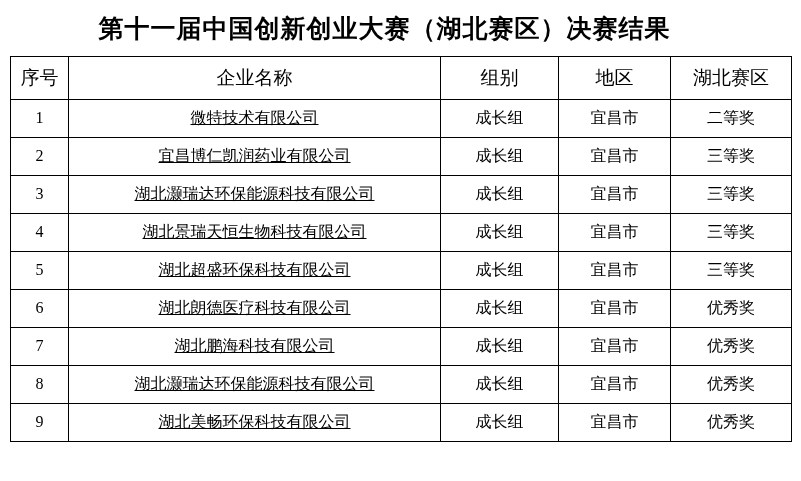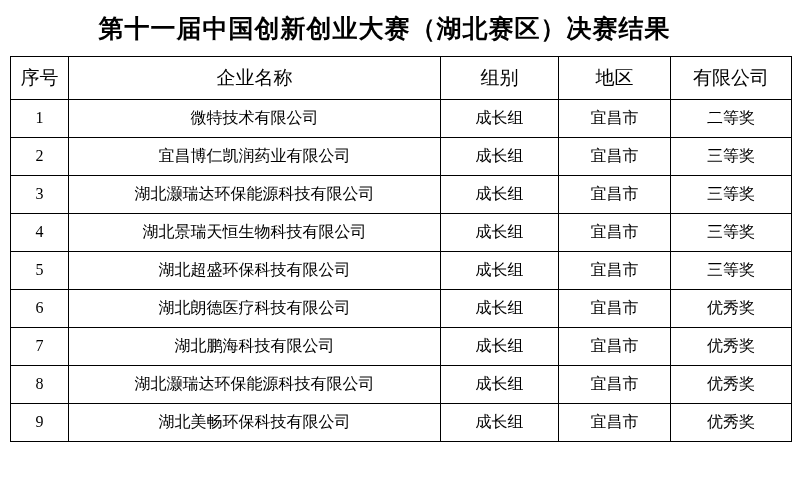--- a/index.html
+++ b/index.html
@@ -48,21 +48,21 @@
   table.result-table thead th {
     font-size: 19px;
     height: 42px;
     font-weight: normal;
   }
   .col-idx { width: 58px; }
   .col-name { width: 372px; }
   .col-group { width: 118px; }
   .col-region { width: 112px; }
   .col-award { width: 121px; }
-  td.cell-name { font-size: 16px; }
+  td.cell-name { font-size: 16px; text-decoration: underline; }
 </style>
 </head>
 <body>
 
 <div class="sheet">
 
   <div class="doc-title">第十一届中国创新创业大赛（湖北赛区）决赛结果</div>
 
   <table class="result-table">
     <colgroup>
@@ -71,21 +71,21 @@
       <col class="col-group">
       <col class="col-region">
       <col class="col-award">
     </colgroup>
     <thead>
       <tr>
         <th>序号</th>
         <th>企业名称</th>
         <th>组别</th>
         <th>地区</th>
-        <th>有限公司</th>
+        <th>湖北赛区</th>
       </tr>
     </thead>
     <tbody>
       <tr>
         <td>1</td>
         <td class="cell-name">微特技术有限公司</td>
         <td>成长组</td>
         <td>宜昌市</td>
         <td>二等奖</td>
       </tr>

